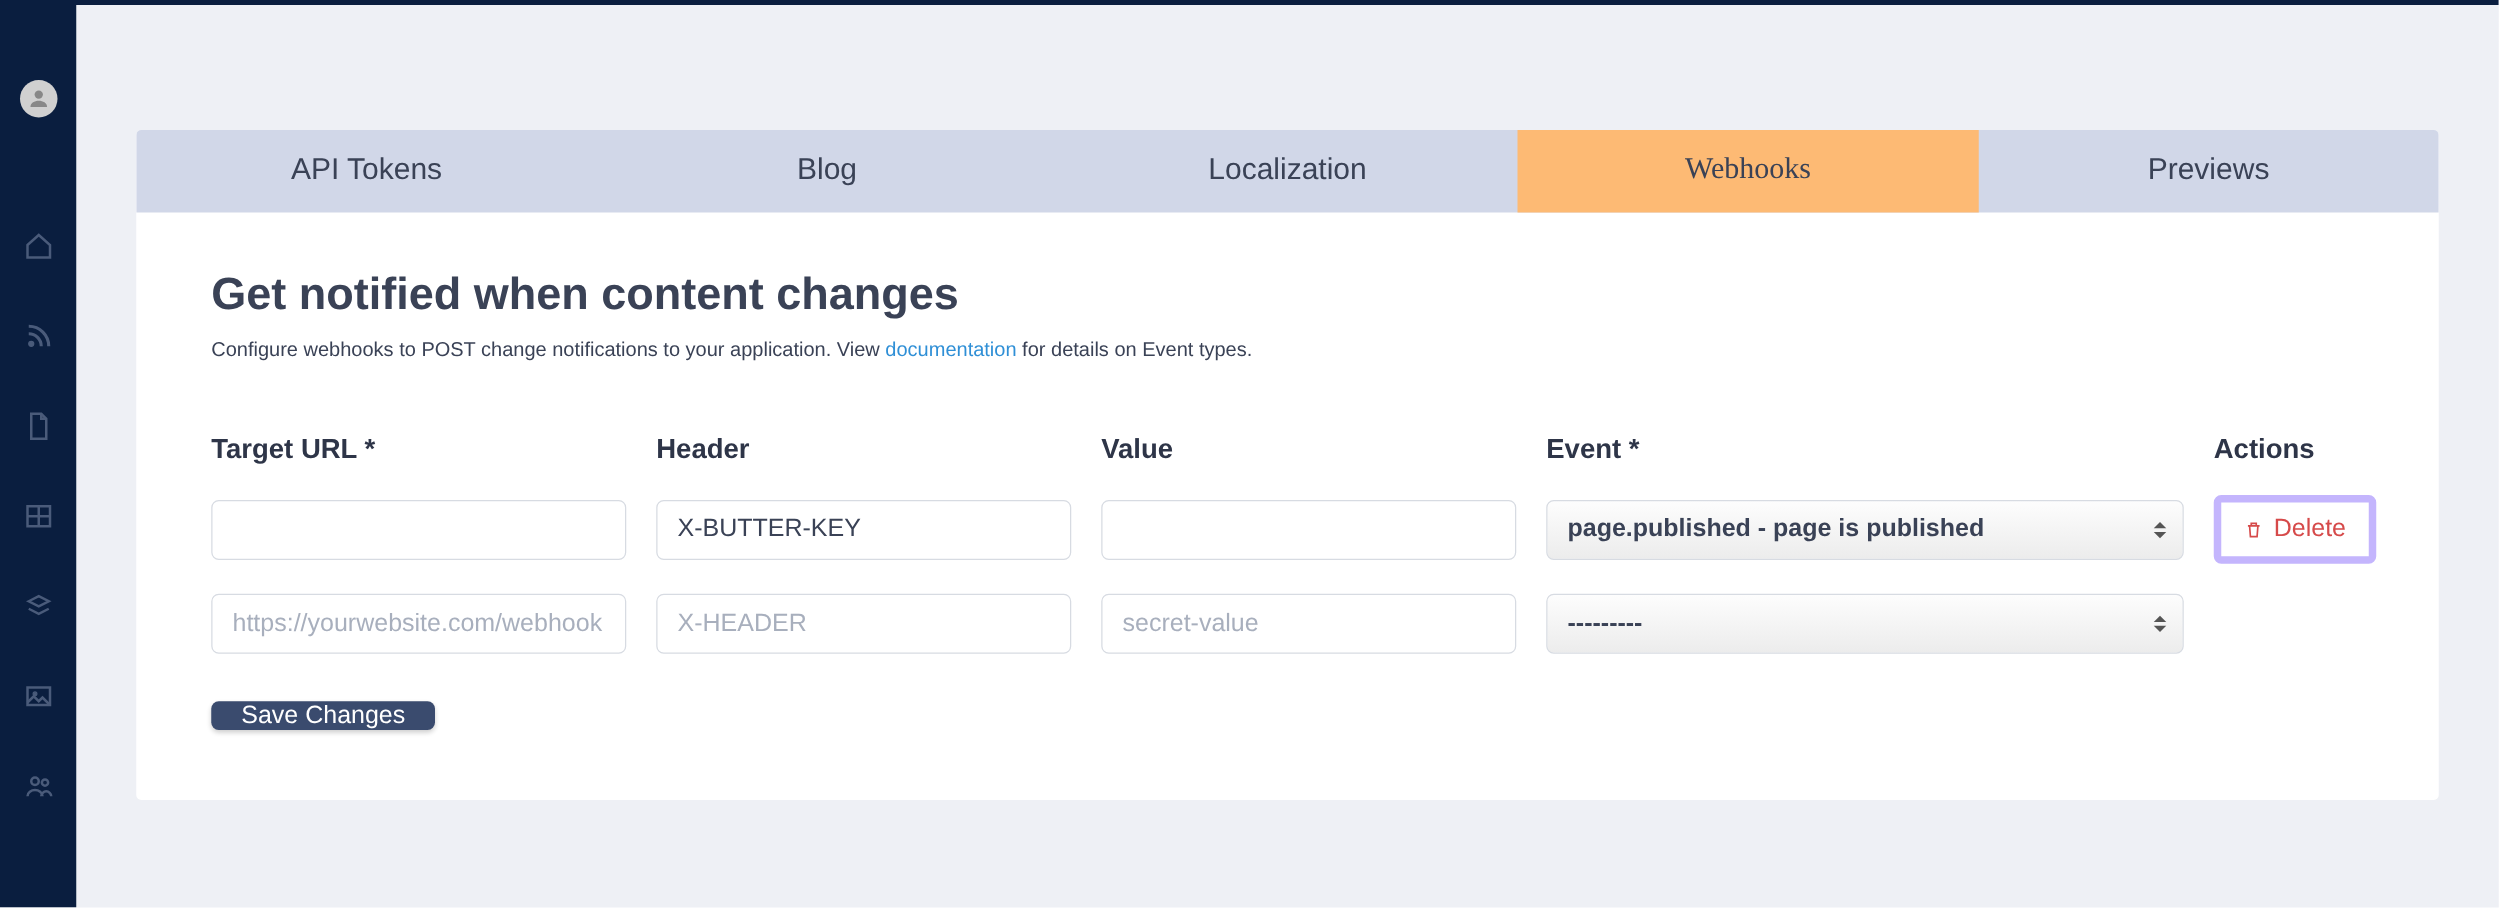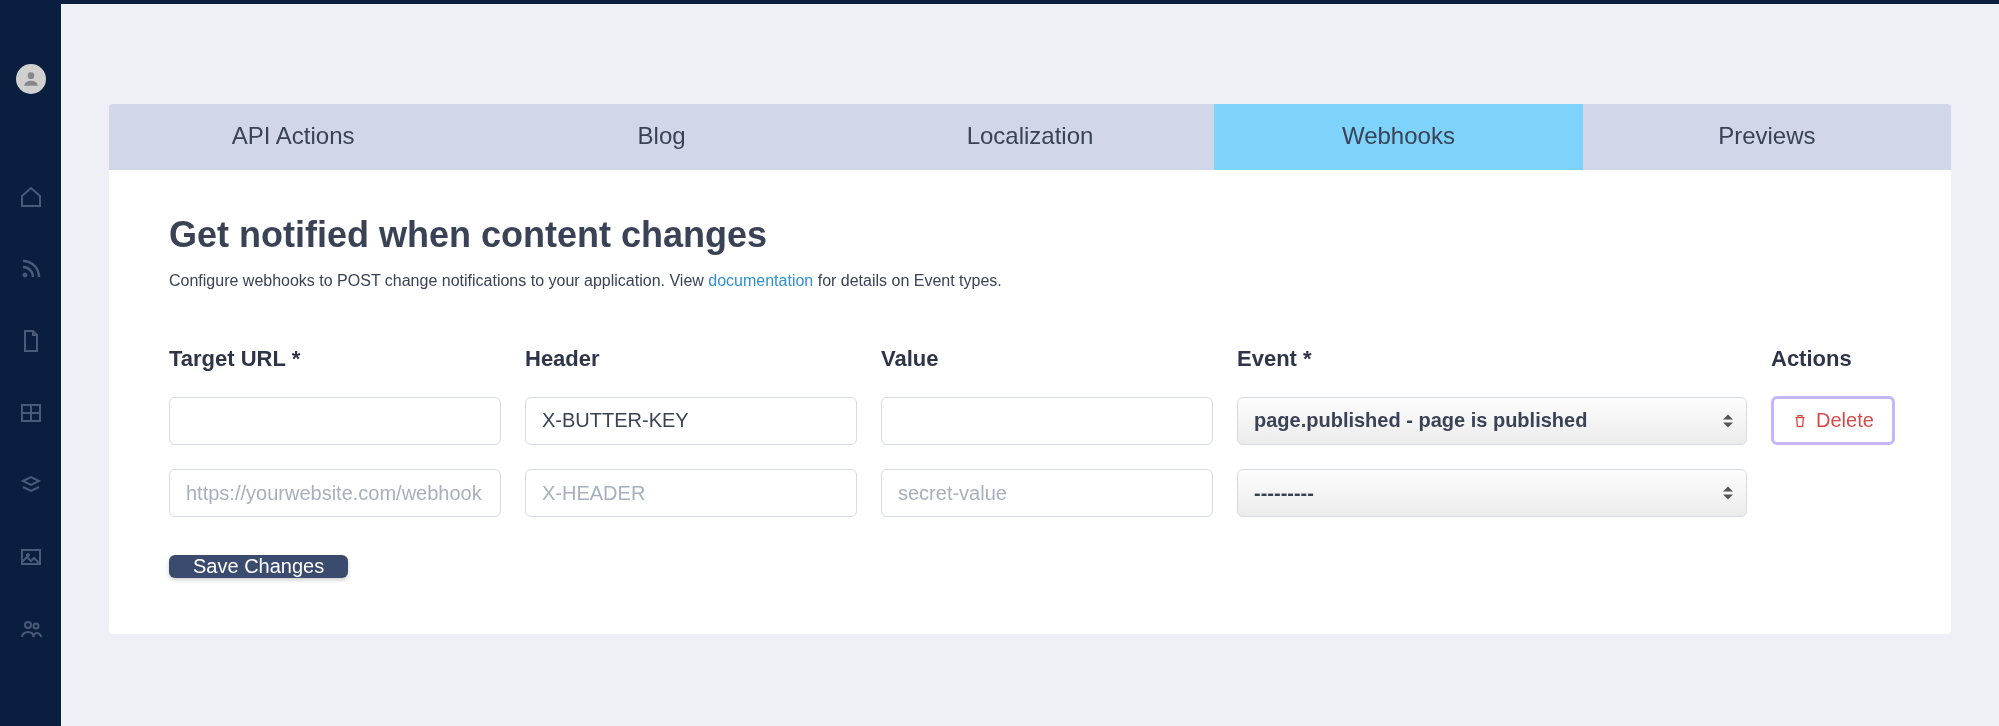--- a/index.html
+++ b/index.html
@@ -63,21 +63,22 @@
 }
 .tab {
   flex: 1;
   text-align: center;
   padding: 18px 10px 20px;
   font-size: 24px;
   color: #3a4256;
   cursor: pointer;
 }
 .tab.active {
-  background: #7dd3fc;
+  background: #fdba74;
+  font-family: Liberation Serif, serif;
 }
 .content {
   padding: 44px 60px 56px 60px;
 }
 .heading {
   font-size: 36px;
   color: #3a4256;
   font-weight: 700;
   margin-bottom: 16px;
 }
@@ -144,21 +145,21 @@
   margin-bottom:3px;
 }
 .select-arrows::after {
   content:"";
   width:0;height:0;
   border-left:5px solid transparent;
   border-right:5px solid transparent;
   border-top:5px solid #555;
 }
 .delete-btn {
-  border: 3px solid #c4b5fd;
+  border: 6px solid #c4b5fd;
   background: #fff;
   border-radius: 6px;
   padding: 10px 18px;
   color: #d64a4a;
   font-size: 20px;
   cursor: pointer;
   display: inline-flex;
   align-items: center;
   gap: 8px;
 }
@@ -228,21 +229,21 @@
           <circle cx="9" cy="8" r="3" fill="none" stroke-width="2"></circle>
           <circle cx="17" cy="9" r="2.5" fill="none" stroke-width="2"></circle>
           <path d="M3 20c0-3 3-5 6-5s6 2 6 5M14 20c0-2 2-4 4-4s4 2 4 4" fill="none" stroke-width="2"></path>
         </svg>
     </div>
   </div>
 
   <div class="main">
     <div class="card">
       <div class="tabs">
-        <div class="tab">API Actions</div>
+        <div class="tab">API Tokens</div>
         <div class="tab">Blog</div>
         <div class="tab">Localization</div>
         <div class="tab active">Webhooks</div>
         <div class="tab">Previews</div>
       </div>
       <div class="content">
         <h1 class="heading">Get notified when content changes</h1>
         <p class="subtext">
           <span>Configure webhooks to POST change notifications to your application. View </span><a href="#">documentation</a><span> for details on Event types.</span>
         </p>

